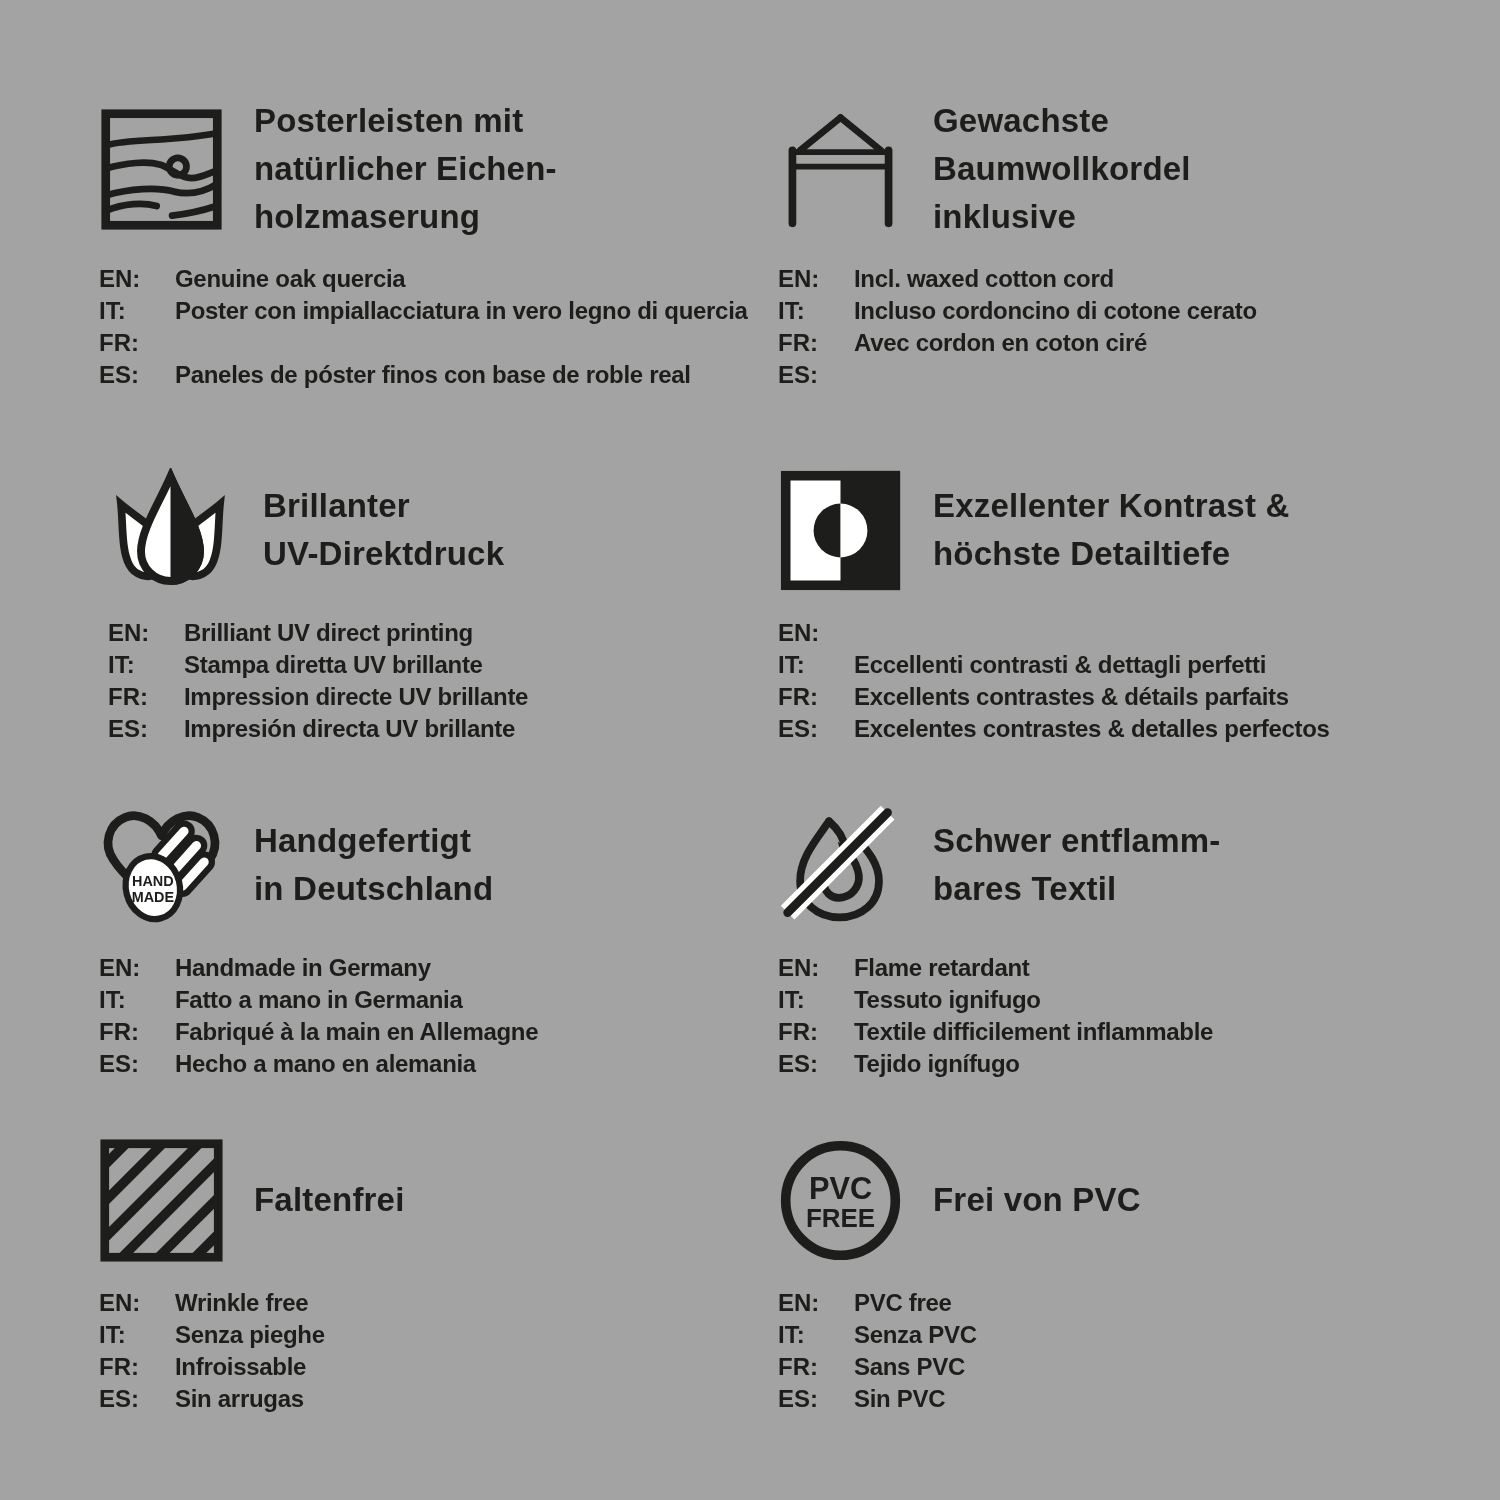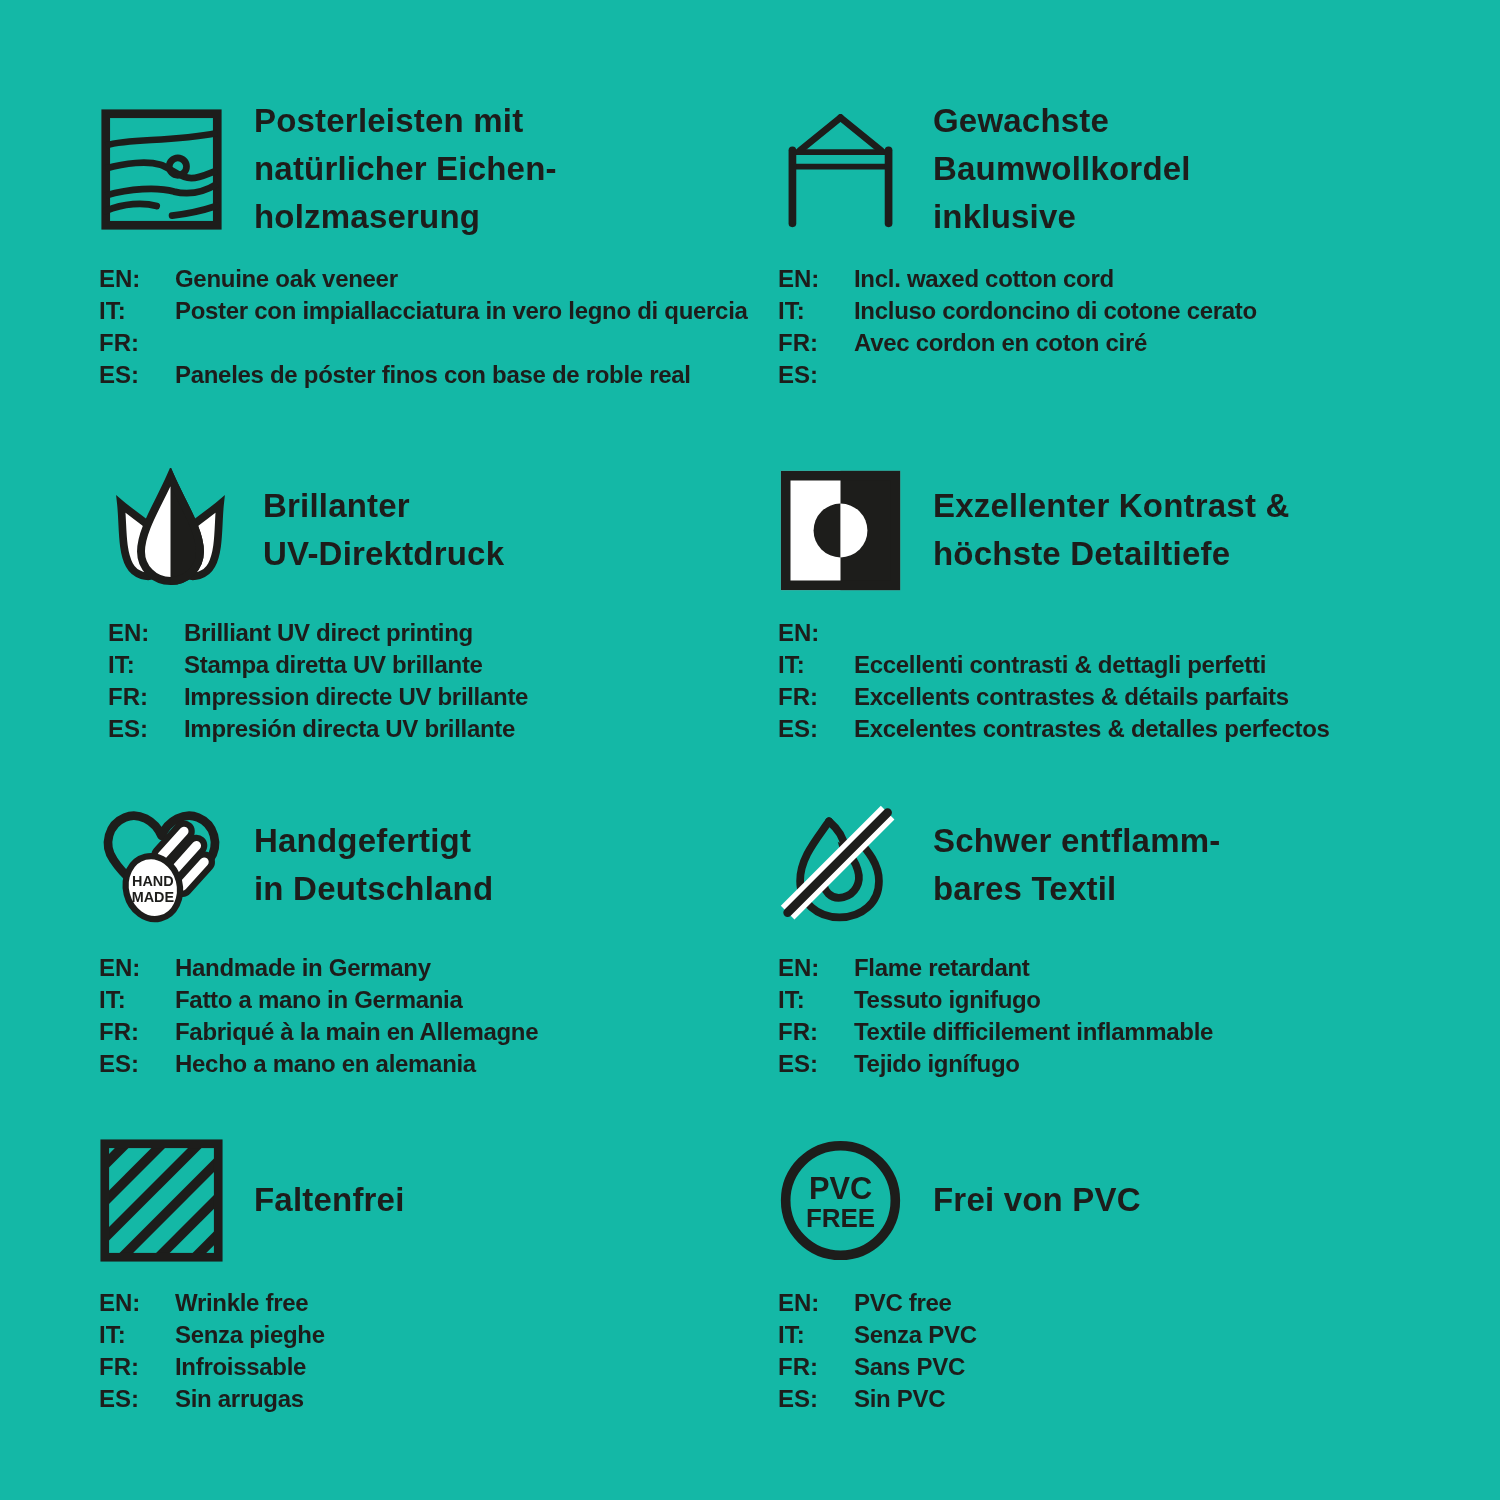--- a/index.html
+++ b/index.html
@@ -1,16 +1,16 @@
 <!DOCTYPE html>
 <html><head>
 <meta charset="utf-8">
 <style>
   html,body{margin:0;padding:0;background:#ffffff;}
-  .canvas{position:relative;width:1500px;height:1500px;background:#14b8a6;overflow:hidden;
+  .canvas{position:relative;width:1500px;height:1500px;background:#a3a3a3;overflow:hidden;
           font-family:"Liberation Sans",sans-serif;color:#1d1d1b;}
   .feature{position:absolute;width:690px;}
   .head{display:flex;align-items:center;min-height:130px;}
   .icon-box{width:125px;height:130px;flex:0 0 125px;display:flex;align-items:center;justify-content:flex-start;}
   .icon-box svg{display:block;width:125px;height:125px;}
   .headline{margin:0 0 0 30px;font-size:33px;line-height:48px;font-weight:700;
             white-space:pre;letter-spacing:.2px;}
   .langs{margin-top:22px;}
   .lang-row{display:flex;font-weight:700;font-size:24px;line-height:32px;}
   .code{width:76px;flex:0 0 76px;}
@@ -36,21 +36,21 @@
           <path class="stroke" d="M76,113 C94,111 110,107 122,103" stroke-width="7" stroke-linecap="round"></path>
         </svg>
       </div>
       <h2 class="headline">Posterleisten mit
 natürlicher Eichen-
 holzmaserung</h2>
     </div>
     <div class="langs">
       <div class="lang-row">
         <span class="code">EN:</span>
-        <span class="text">Genuine oak veneer</span>
+        <span class="text">Genuine oak quercia</span>
       </div>
       <div class="lang-row">
         <span class="code">IT:</span>
         <span class="text">Poster con impiallacciatura in vero legno di quercia</span>
       </div>
       <div class="lang-row">
         <span class="code">FR:</span>
       </div>
       <div class="lang-row">
         <span class="code">ES:</span>

